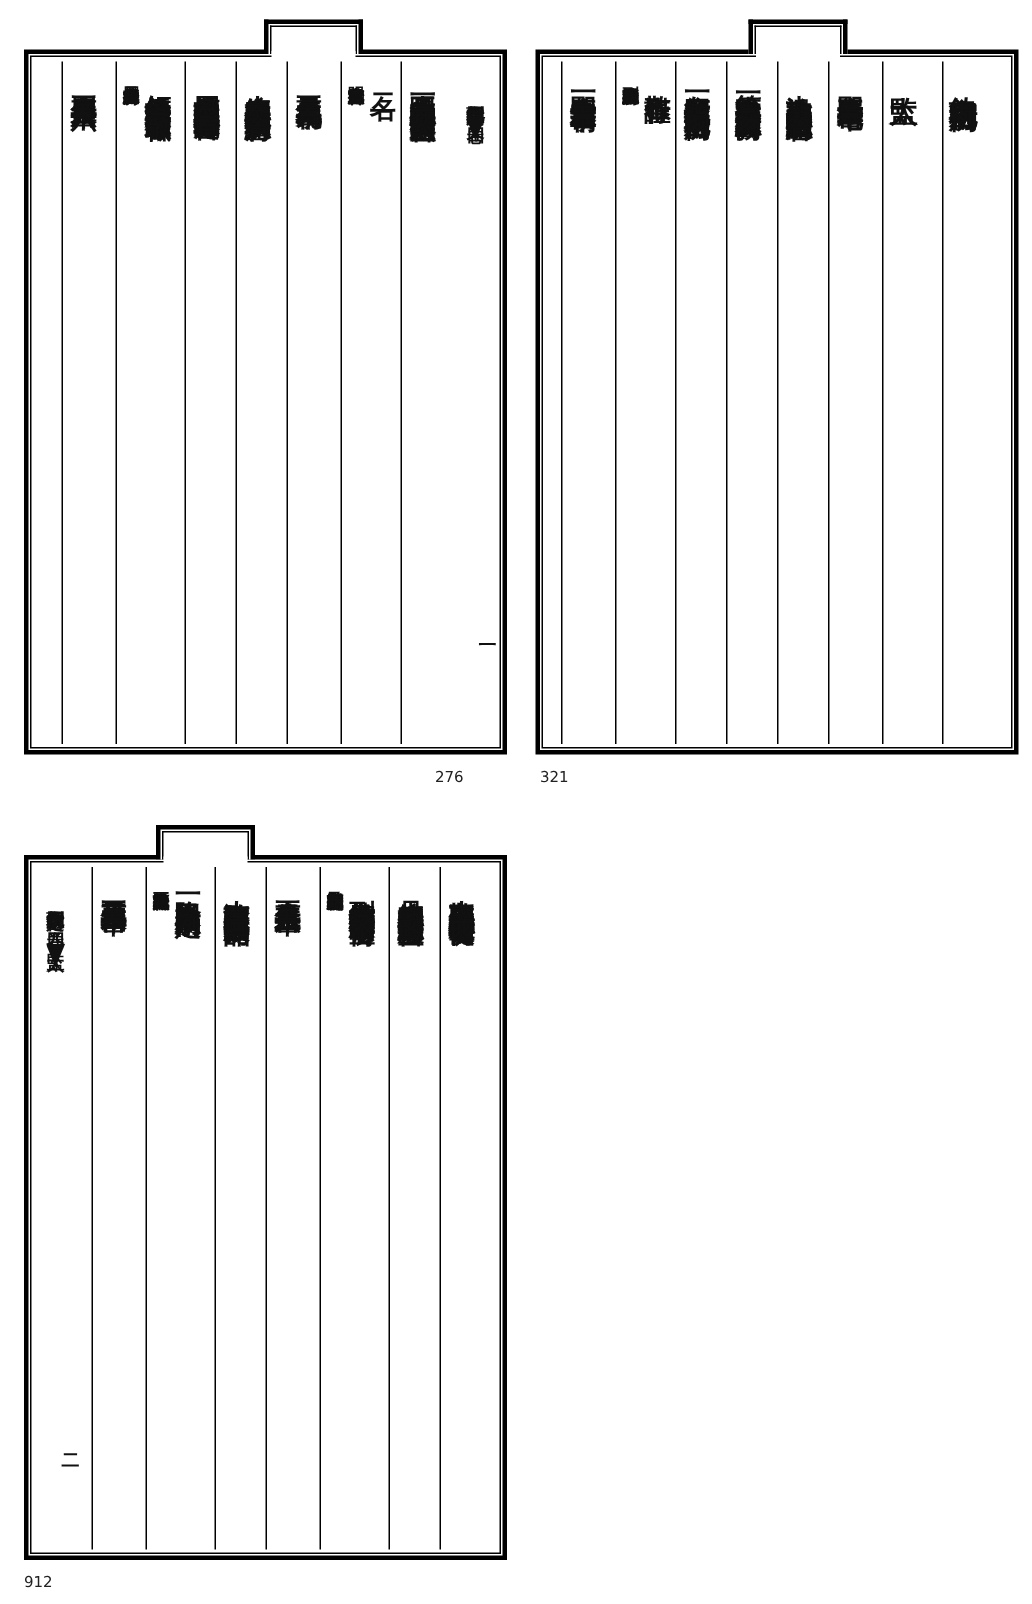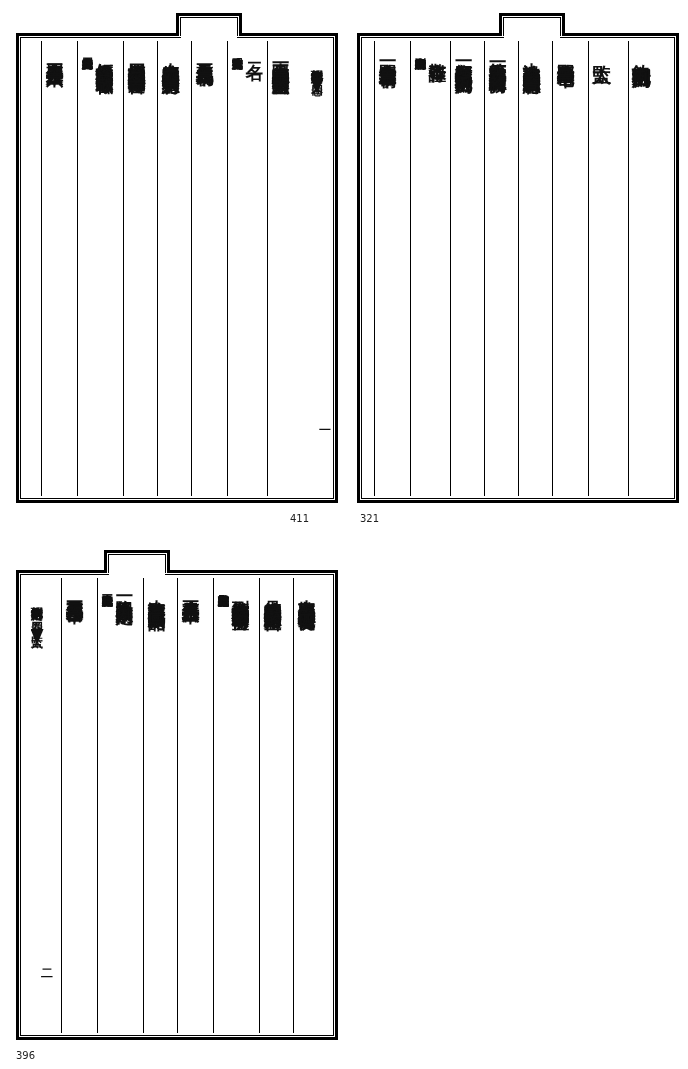--- a/index.html
+++ b/index.html
@@ -327,21 +327,21 @@
         <span class="vtext s18">雍正四年六月二十六日奉</span>
       </div>
     </div>
 
     <div class="col norule" style="width:10px;">
       
     </div>
 
   </div>
 </div>
-<div class="pagenum" style="left:290px; top:513px;">411</div>
+<div class="pagenum" style="left:290px; top:513px;">276</div>
 
 <div class="leaf" id="leaf-625" style="left:16px; top:570px; width:322px; height:470px;">
   <div class="border-outer"></div>
   <div class="border-inner"></div>
 
   <div class="notch" style="left:88px; top:-20px; width:66px; height:23px;">
     <div class="n-outer"></div>
     <div class="n-inner"></div>
     <div class="n-mask"></div>
   </div>
@@ -413,13 +413,13 @@
         <span class="vtext s18">雍正元年正月二十四日奉</span>
       </div>
     </div>
 
     <div class="col norule" style="width:8px;">
       
     </div>
 
   </div>
 </div>
-<div class="pagenum" style="left:16px; top:1050px;">396</div>
+<div class="pagenum" style="left:16px; top:1050px;">912</div>
 
 </body></html>

